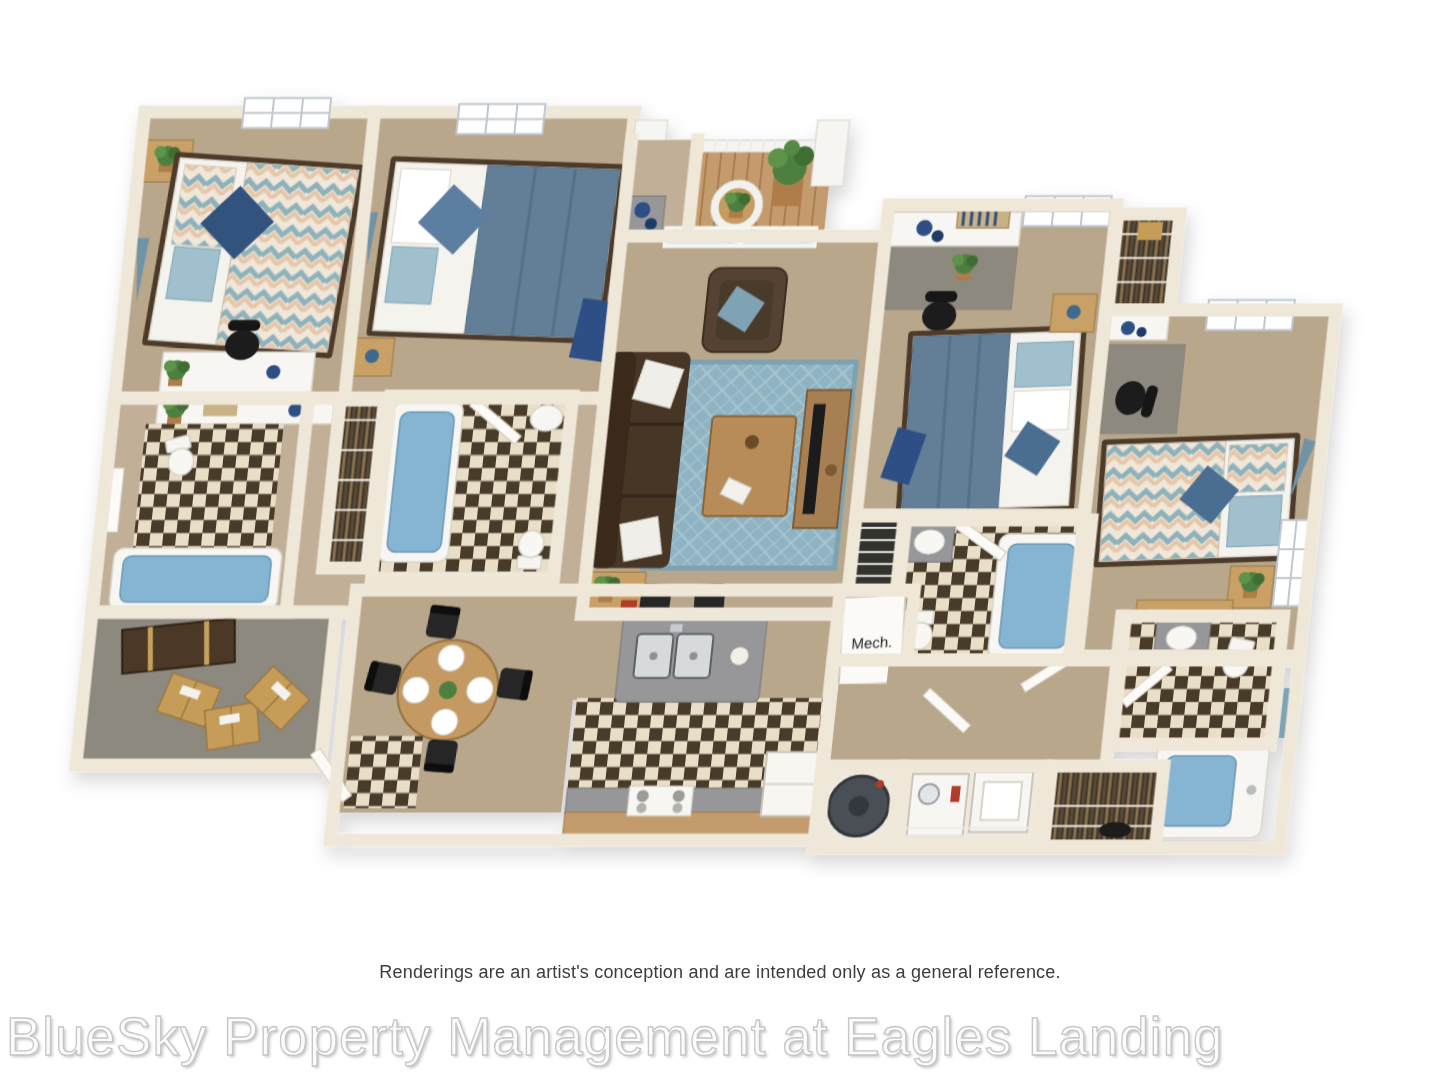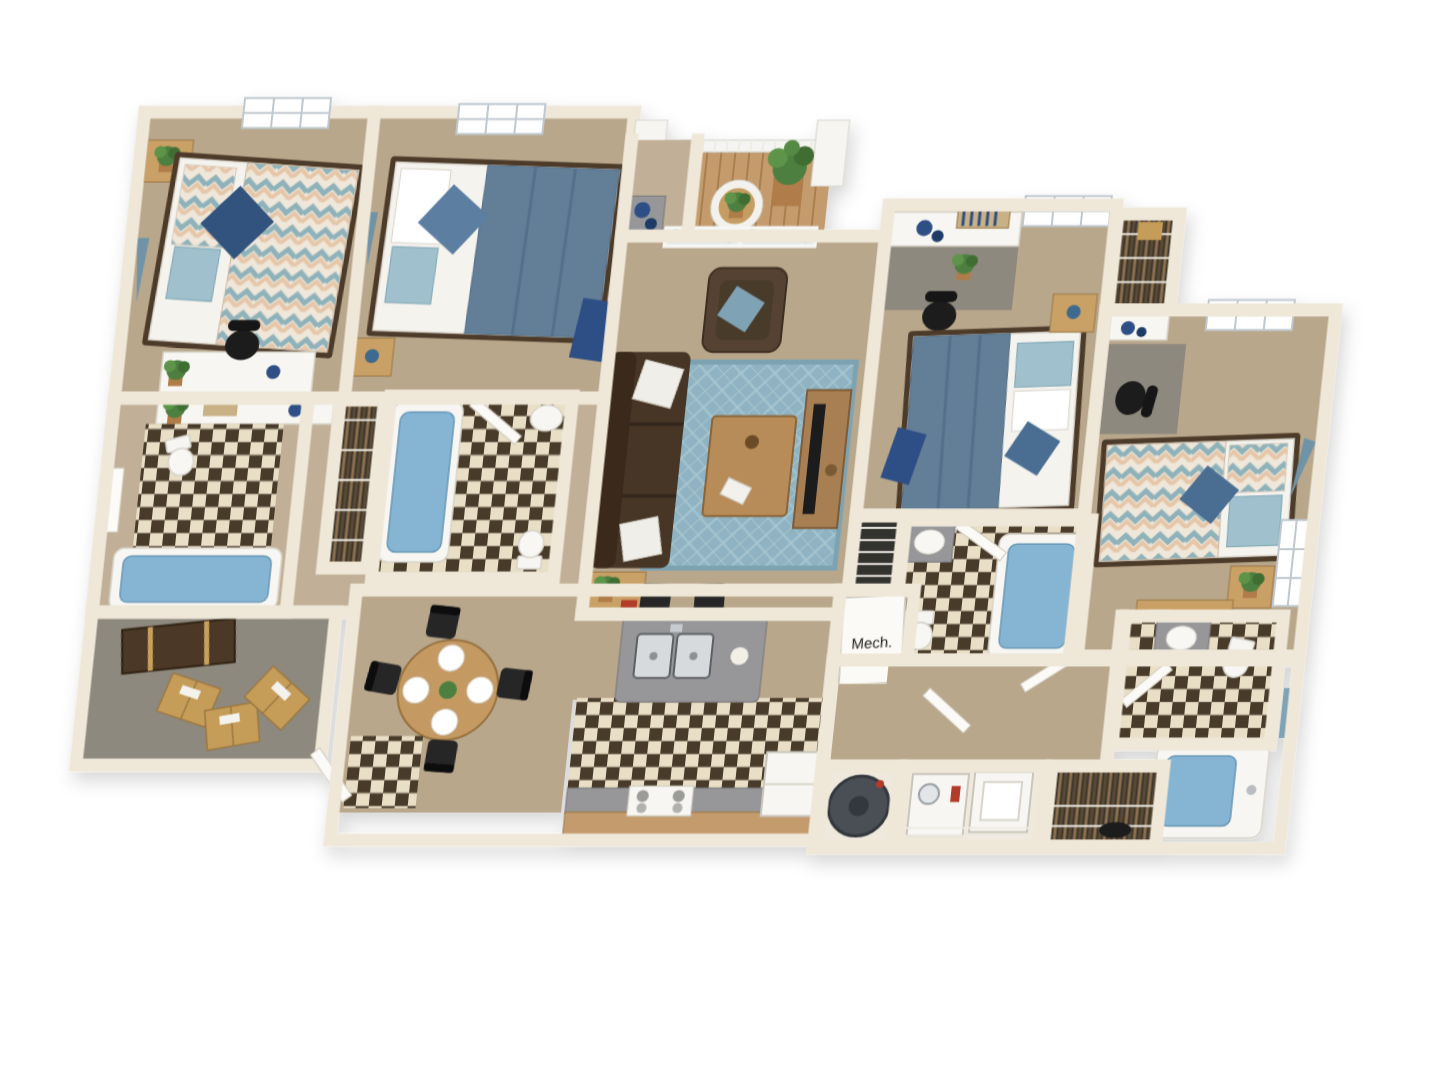--- a/index.html
+++ b/index.html
@@ -453,14 +453,16 @@
       </g>
 
       <rect class="wall" x="860" y="205" width="228" height="310" fill="none"></rect>
       <rect class="wall" x="1088" y="310" width="230" height="346" fill="none"></rect>
       <rect class="wall" x="852" y="660" width="466" height="188" fill="none"></rect>
       <path class="wall" d="M1136 616 V760"></path>
     </g>
   </g>
 </svg>
 
+<div class="disclaimer disc1">Renderings are an artist's conception and are intended only as a general reference.</div>
+<div class="watermark">BlueSky Property Management at Eagles Landing</div>
 
 </div>
 
 </body></html>

